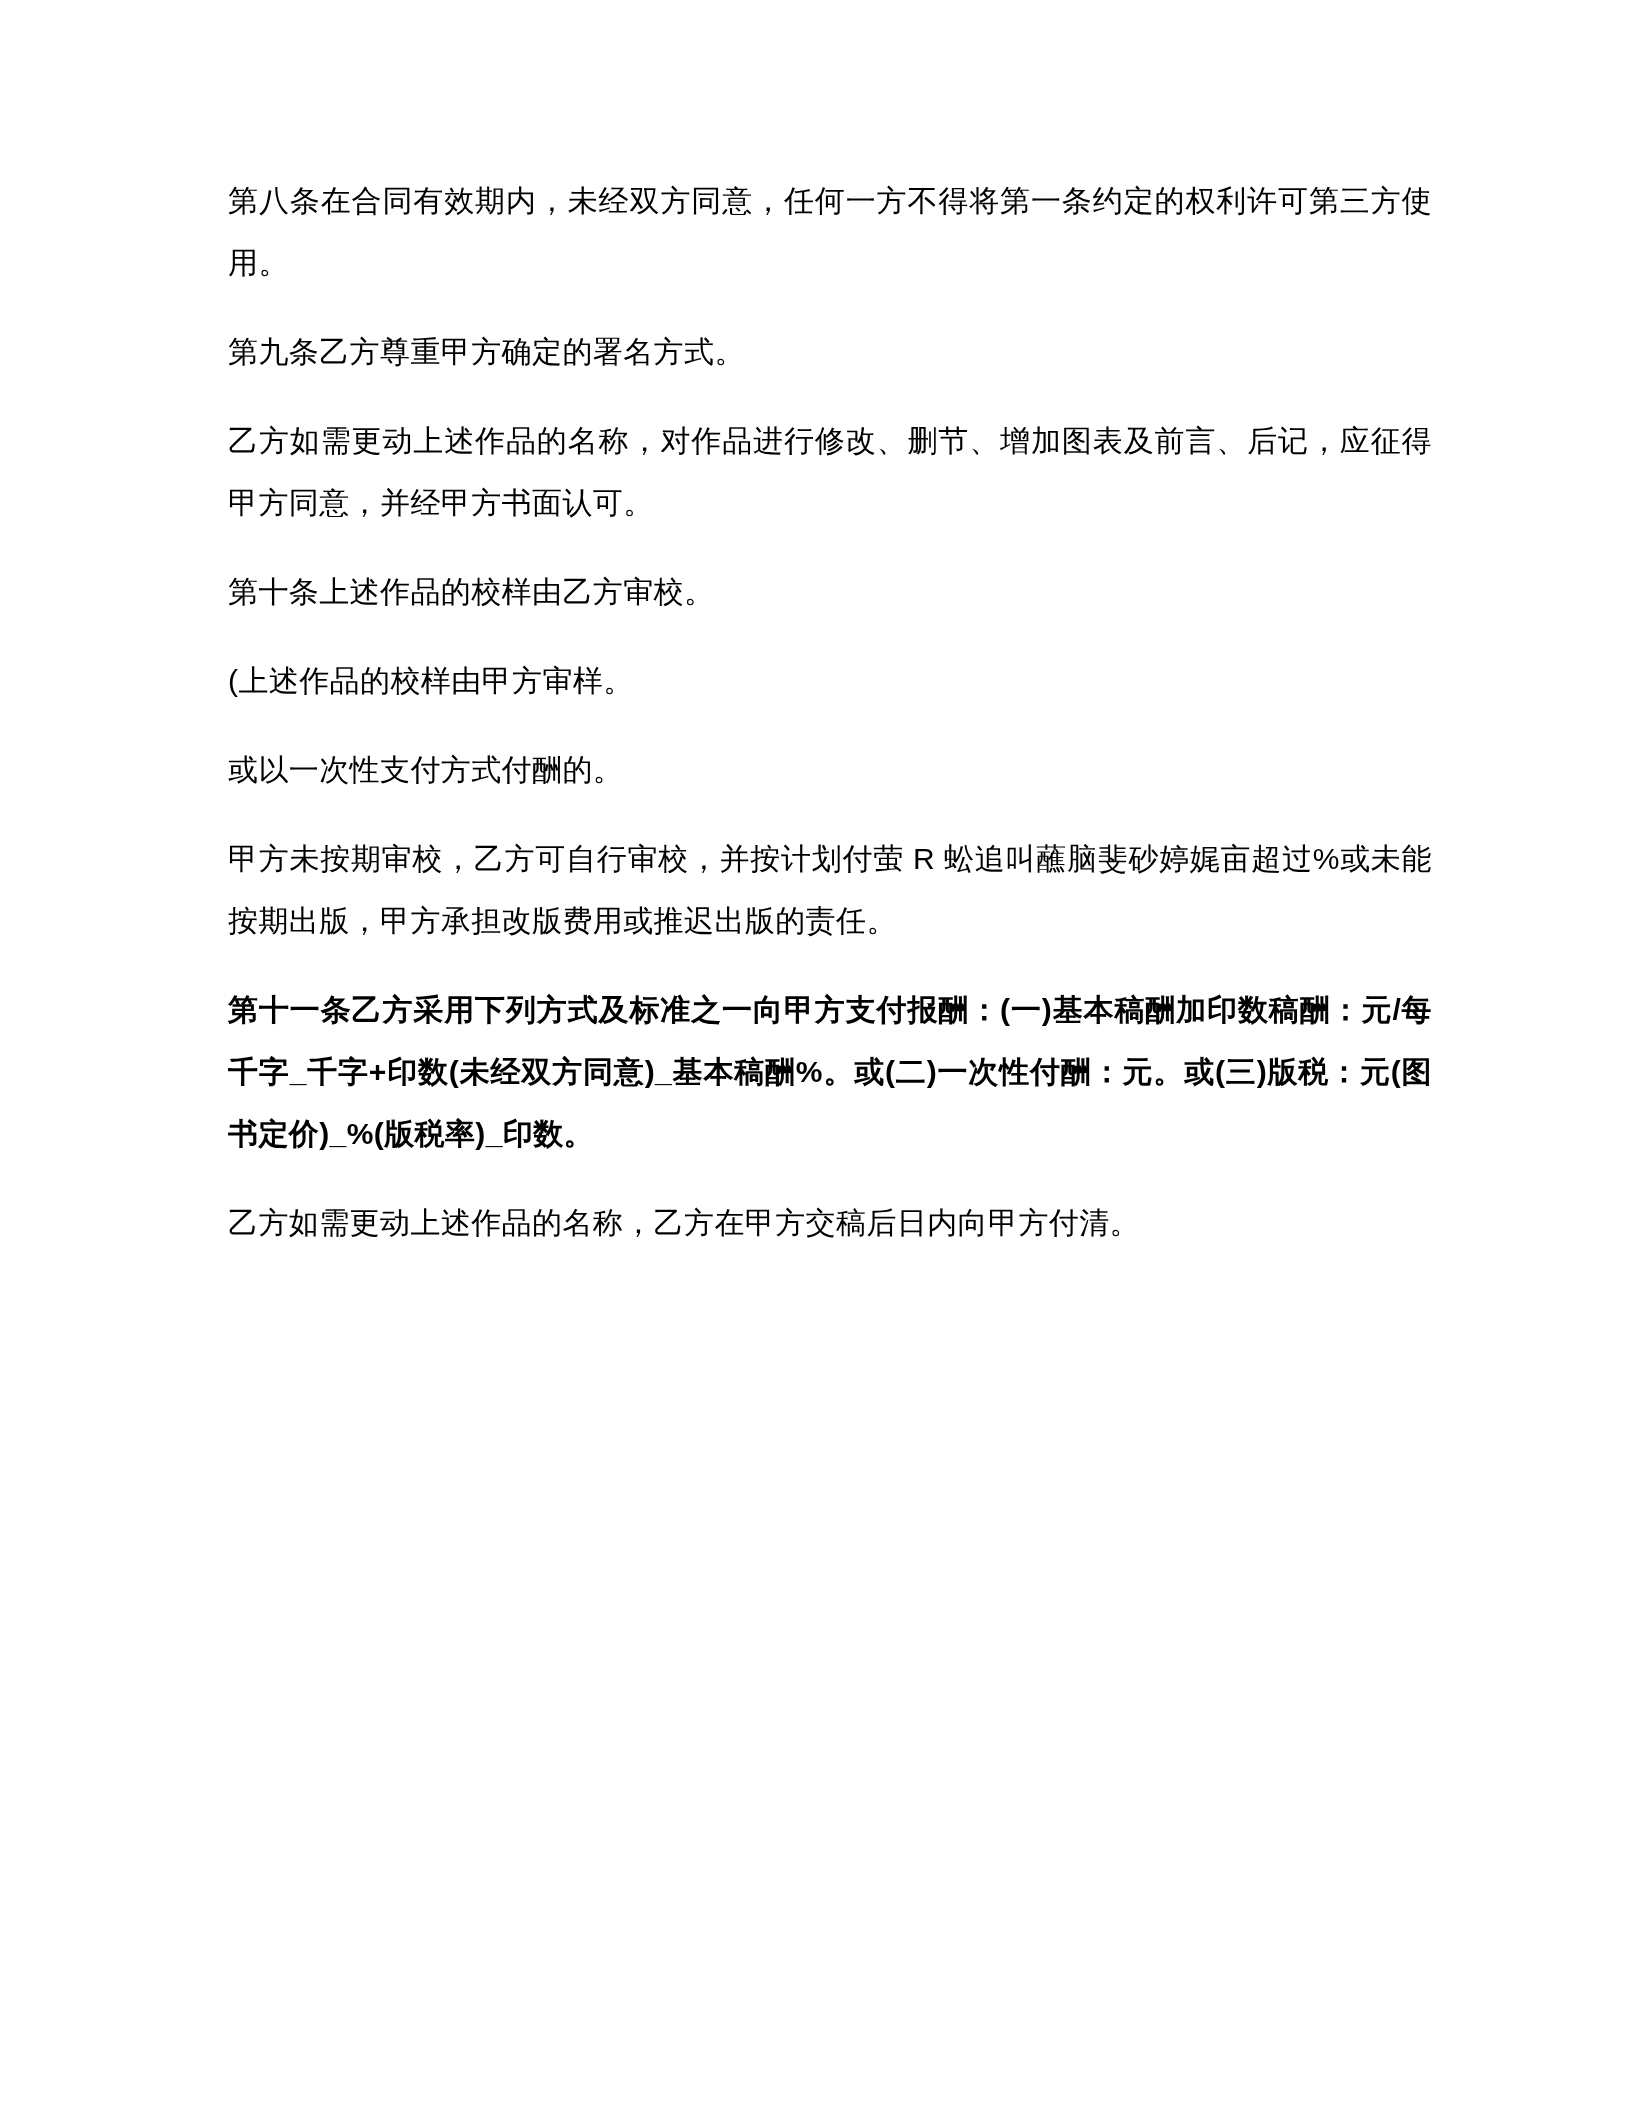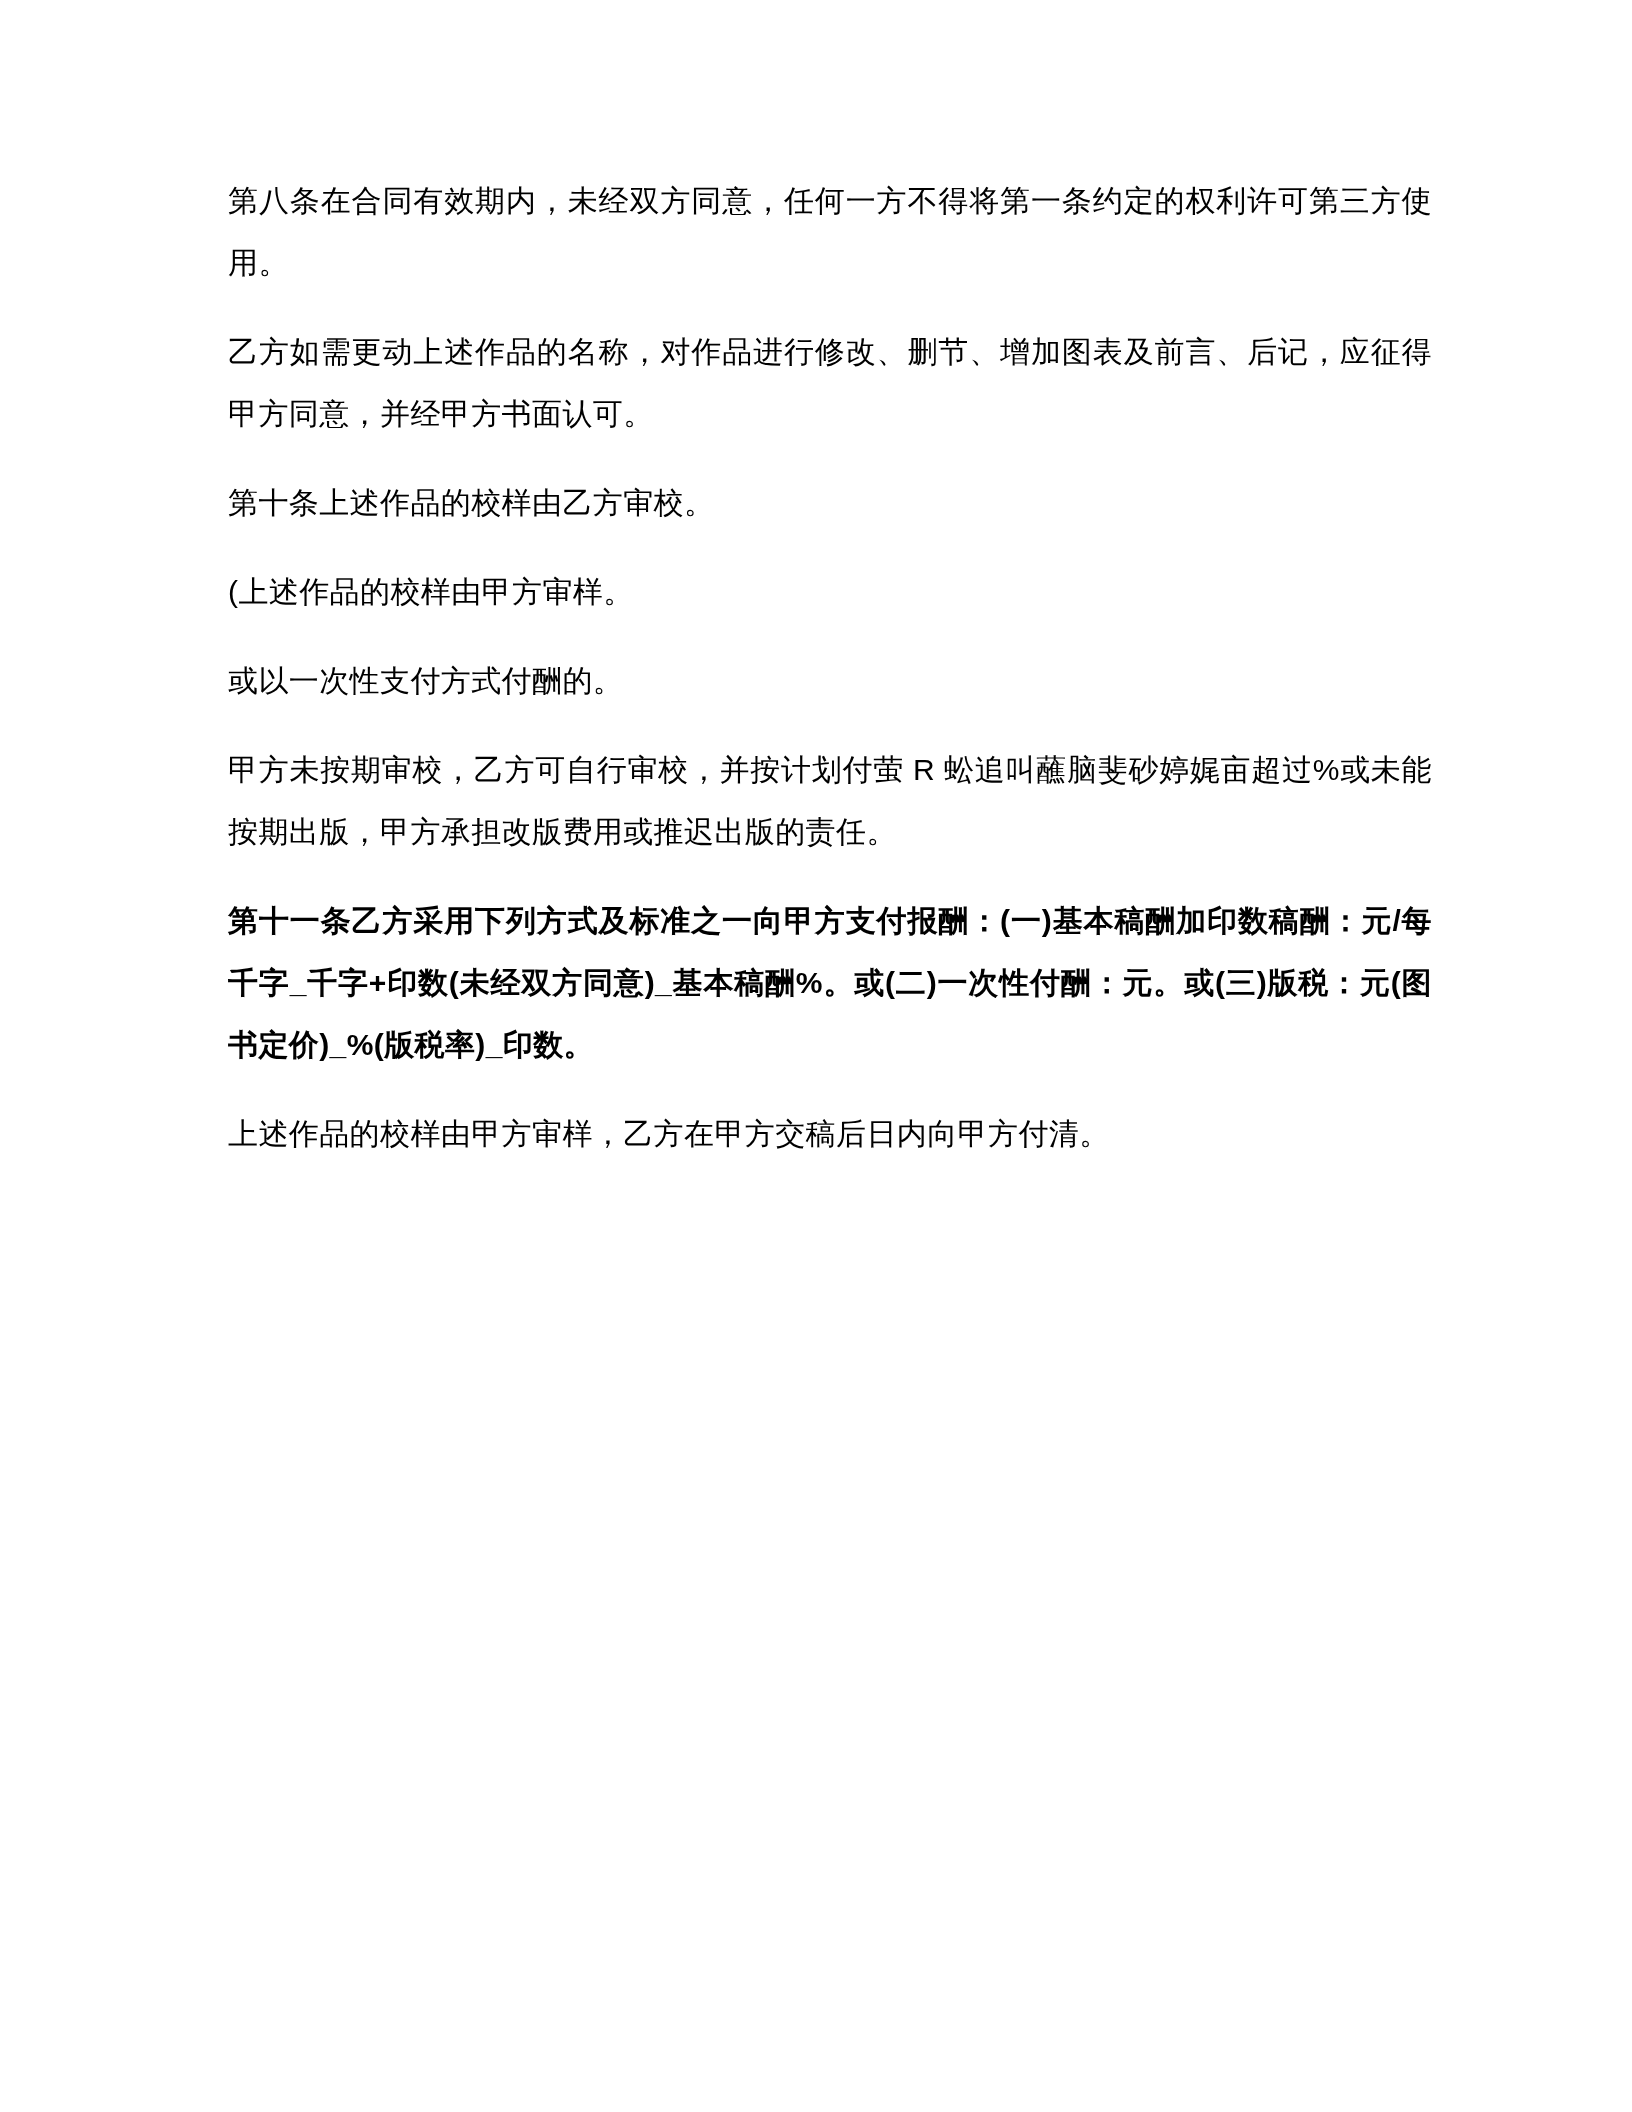--- a/index.html
+++ b/index.html
@@ -41,21 +41,22 @@
   .para.bold {
     font-weight: 700;
   }
 </style>
 </head>
 <body>
 
 <div class="page">
   <div class="doc-body">
     <p class="para">第八条在合同有效期内，未经双方同意，任何一方不得将第一条约定的权利许可第三方使用。</p>
+    <p class="para">第九条乙方尊重甲方确定的署名方式。</p>
     <p class="para">乙方如需更动上述作品的名称，对作品进行修改、删节、增加图表及前言、后记，应征得甲方同意，并经甲方书面认可。</p>
     <p class="para">第十条上述作品的校样由乙方审校。</p>
     <p class="para">(上述作品的校样由甲方审样。</p>
     <p class="para">或以一次性支付方式付酬的。</p>
     <p class="para">甲方未按期审校，乙方可自行审校，并按计划付萤 R 蚣追叫蘸脑斐砂婷娓亩超过%或未能按期出版，甲方承担改版费用或推迟出版的责任。</p>
     <p class="para bold">第十一条乙方采用下列方式及标准之一向甲方支付报酬：(一)基本稿酬加印数稿酬：元/每千字_千字+印数(未经双方同意)_基本稿酬%。或(二)一次性付酬：元。或(三)版税：元(图书定价)_%(版税率)_印数。</p>
-    <p class="para">上述作品的校样由甲方审样，乙方在甲方交稿后日内向甲方付清。</p>
+    <p class="para">乙方如需更动上述作品的名称，乙方在甲方交稿后日内向甲方付清。</p>
   </div>
 </div>
 
 </body></html>

